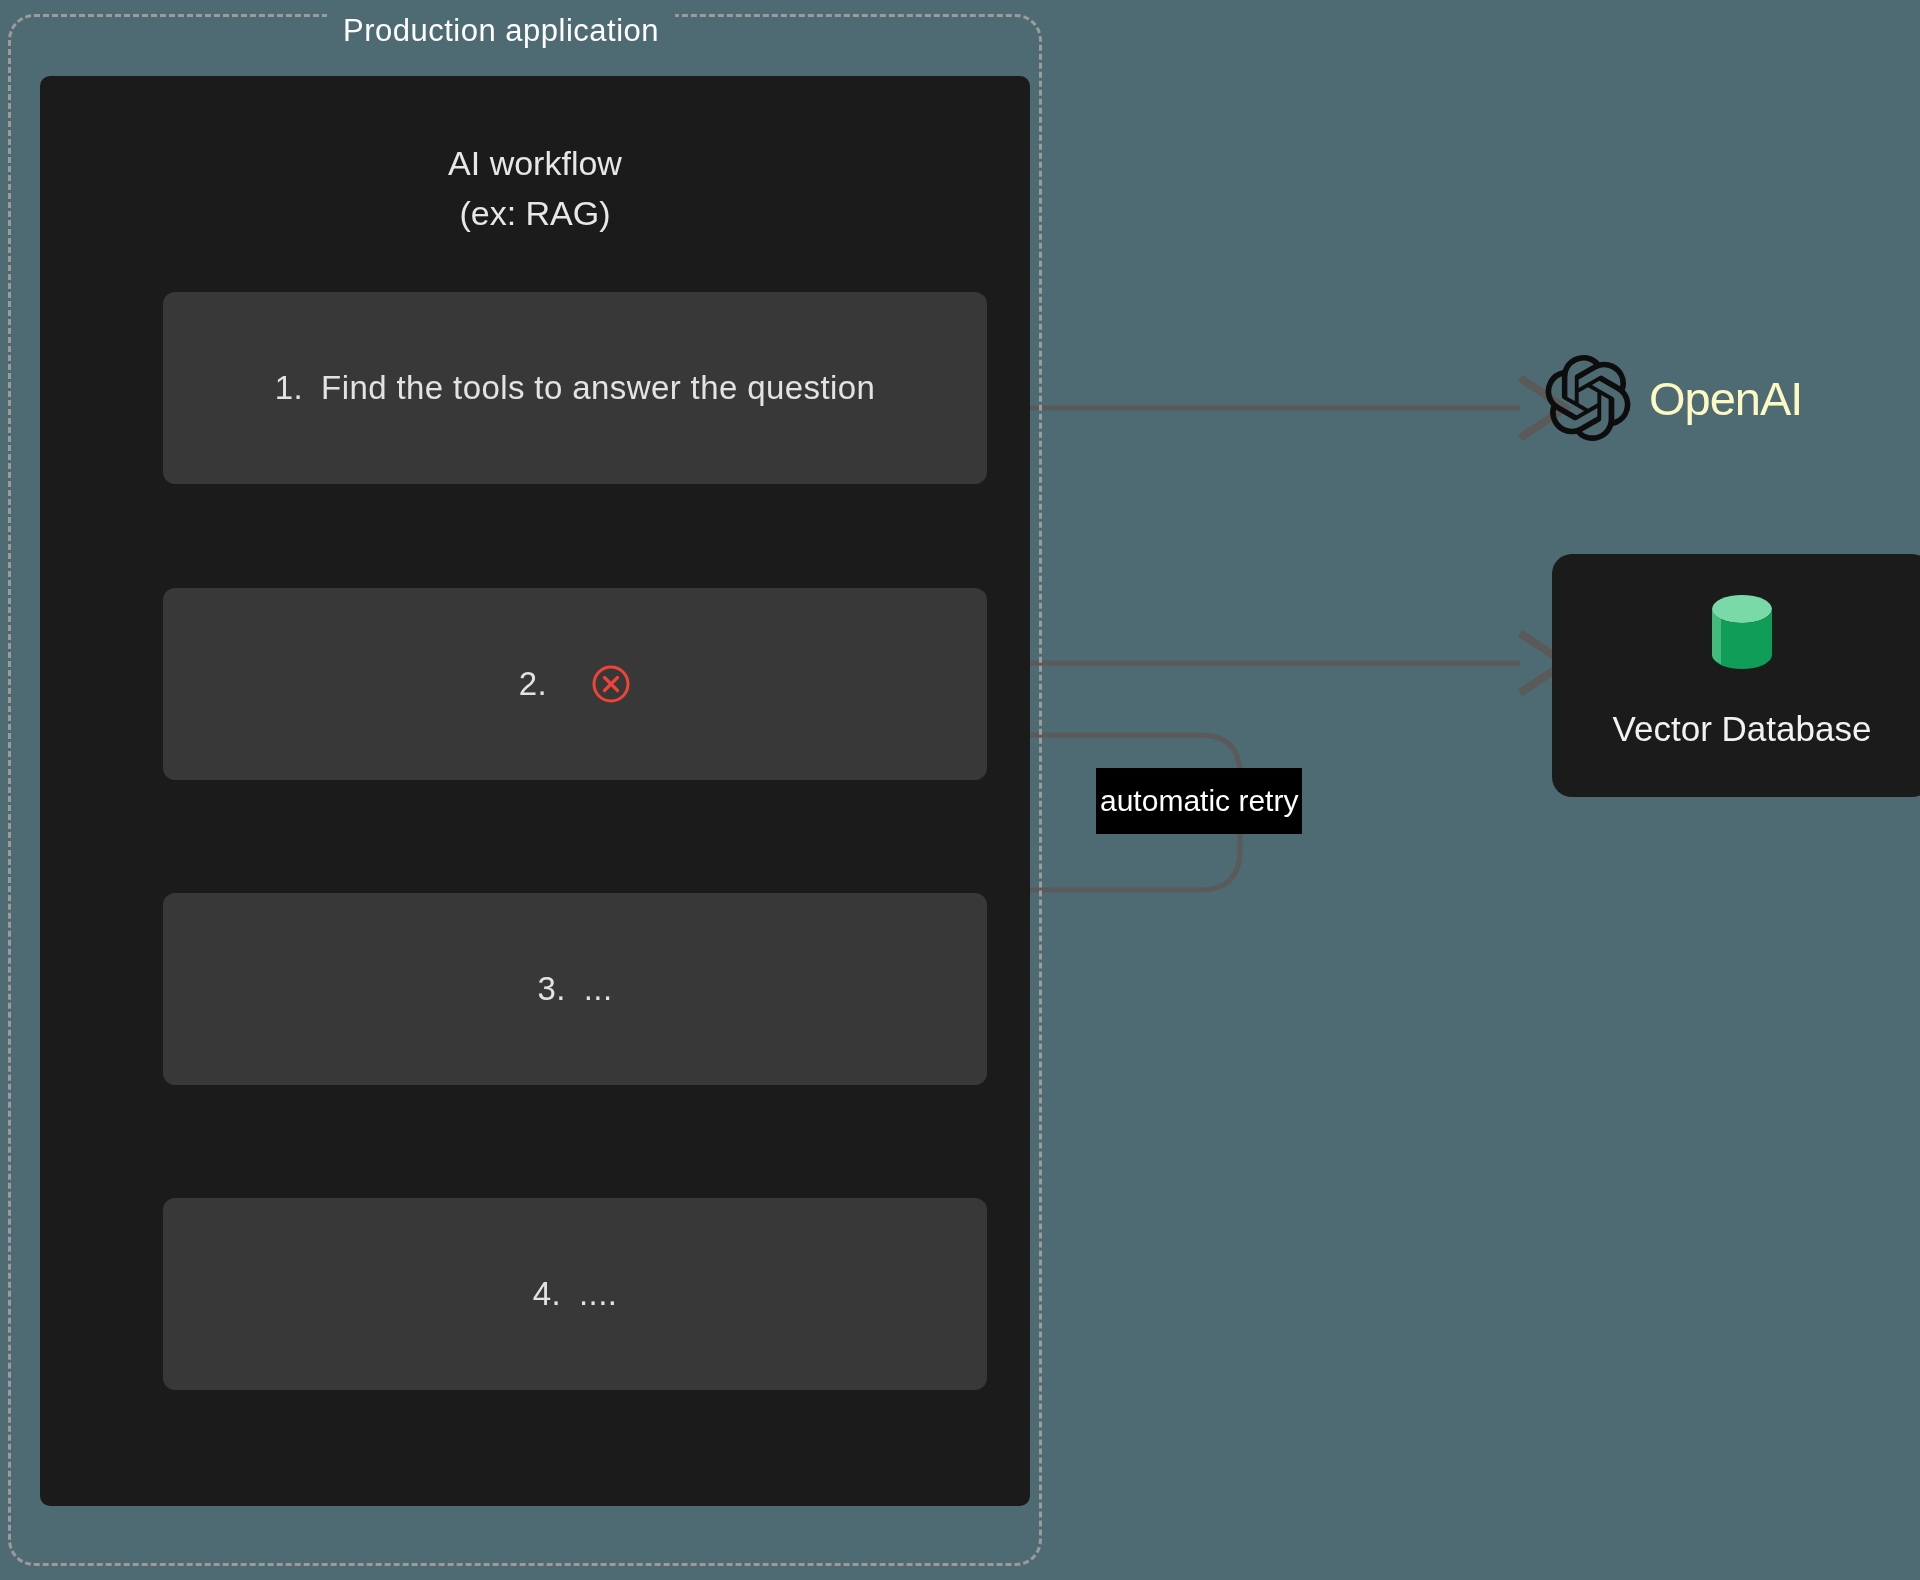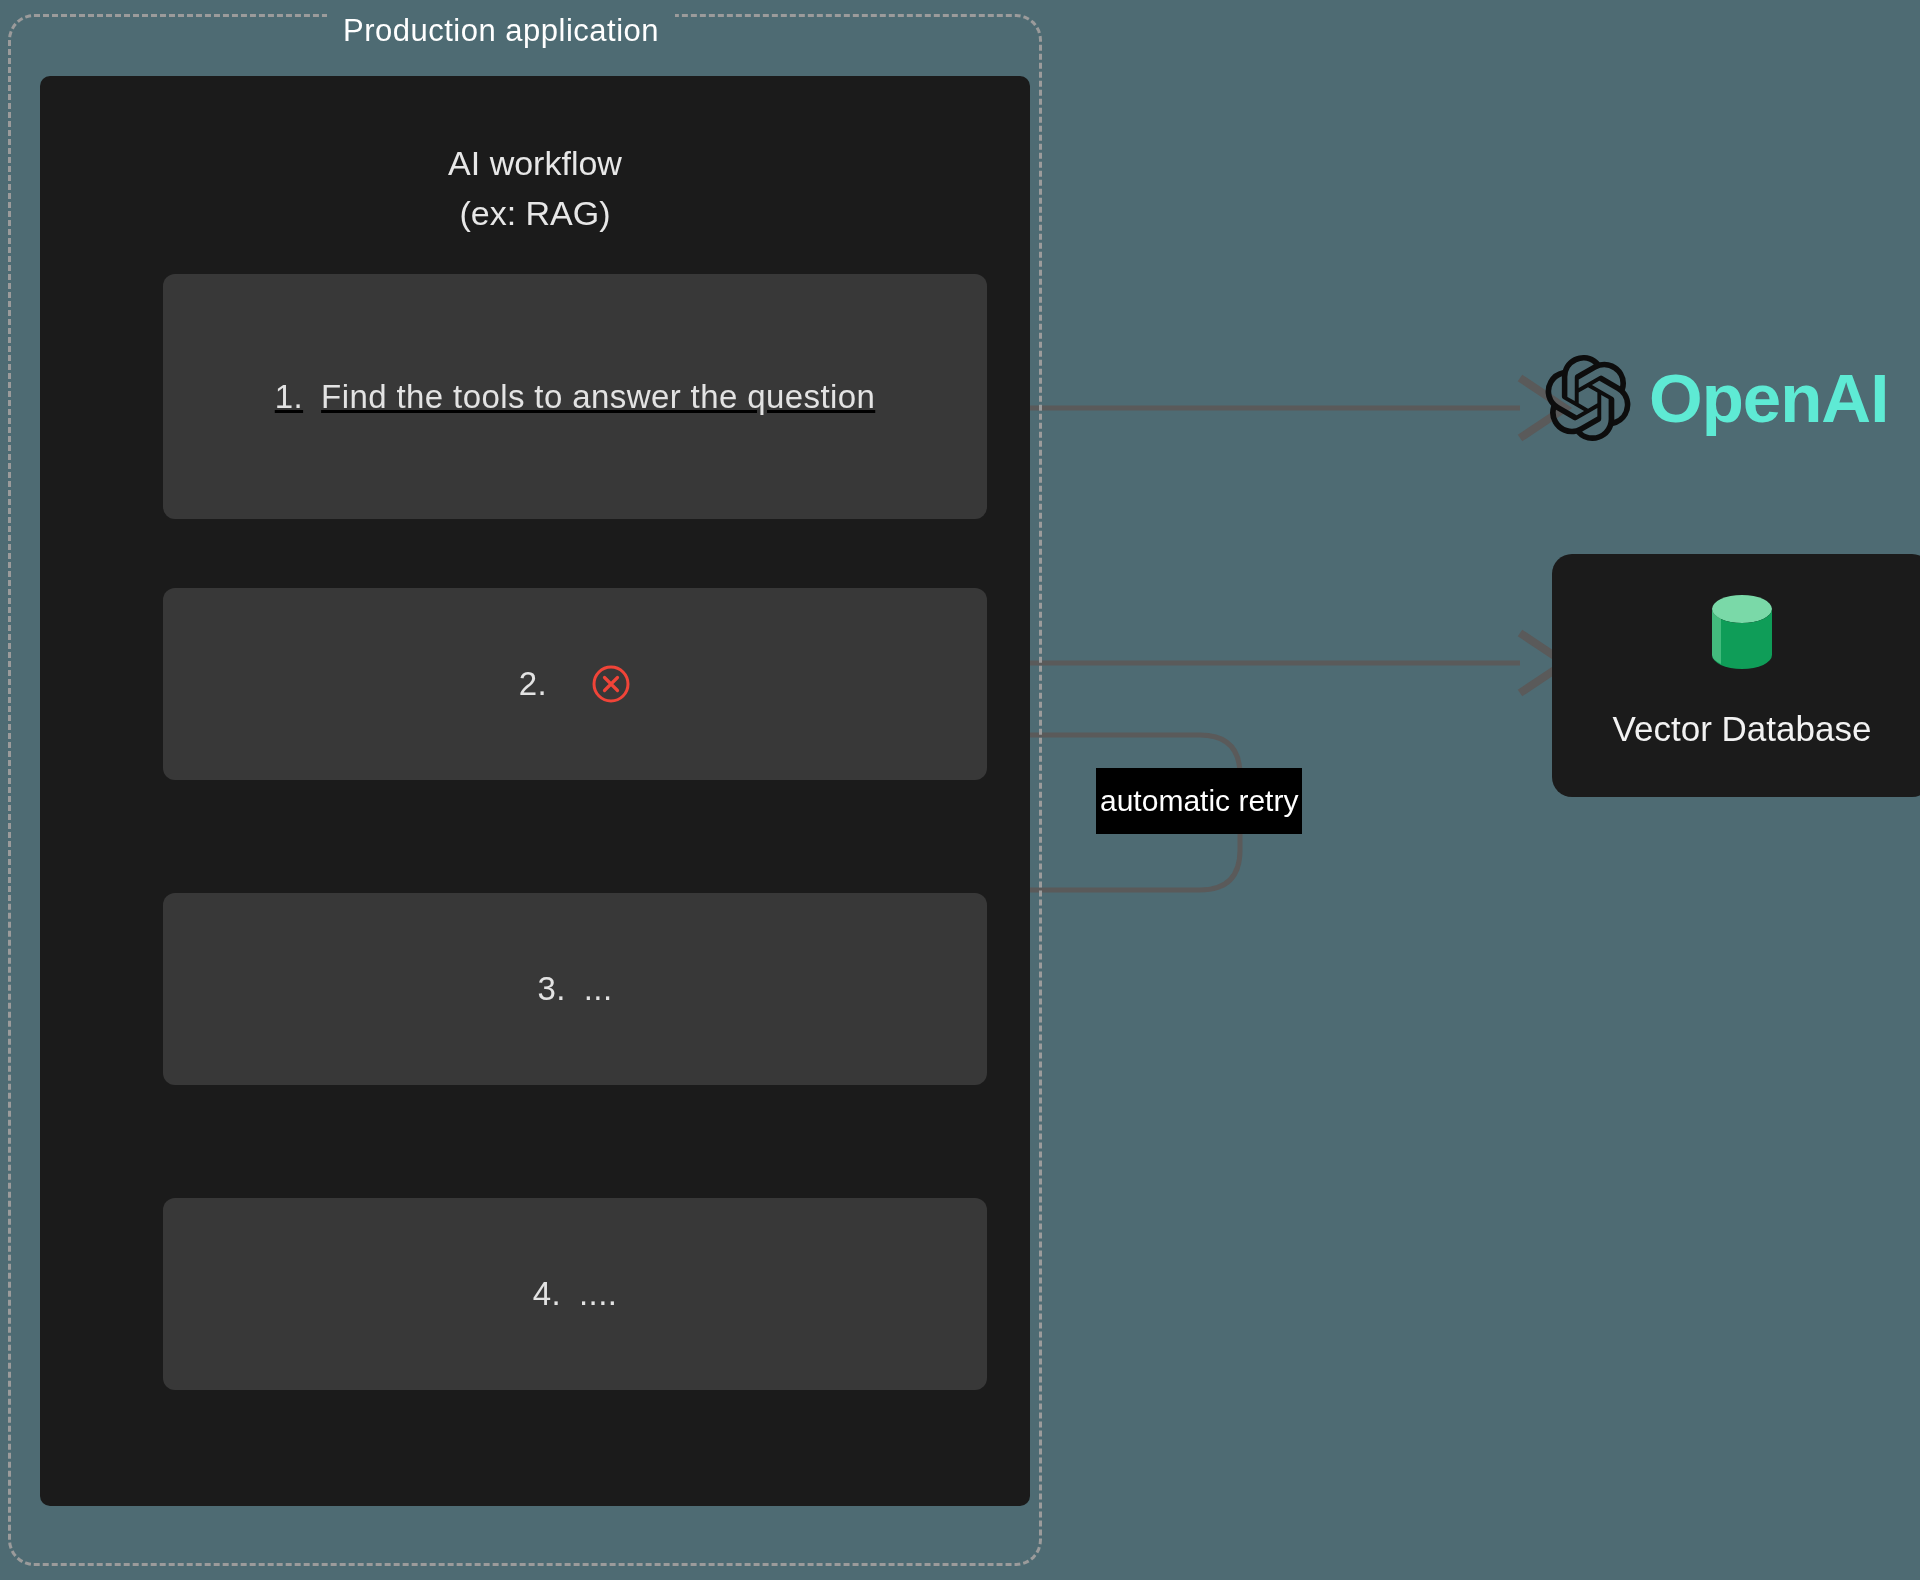--- a/index.html
+++ b/index.html
@@ -95,23 +95,23 @@
   
   #openai-node {
     position: absolute;
     left: 1545px;
     top: 355px;
     display: flex;
     align-items: center;
     gap: 18px;
   }
   #openai-wordmark {
-    color: #5eead4;
-    font-size: 69px;
-    font-weight: 700;
+    color: #fef9c3;
+    font-size: 47px;
+    font-weight: 400;
     letter-spacing: -1px;
     line-height: 1;
   }
 
   #vectordb-node {
     position: absolute;
     left: 1552px;
     top: 554px;
     width: 380px;
     height: 243px;
@@ -205,21 +205,21 @@
 </svg>
 
 <div id="prod-container">
   <div id="prod-title">Production application</div>
 </div>
 
 <div id="workflow-panel">
   <div id="workflow-title">AI workflow
 (ex: RAG)</div>
 
-  <div class="step-box" style="top:198px;height:245px;text-decoration:underline;">
+  <div class="step-box" style="top:216px;height:192px;">
     <div class="step-label">
       <span class="step-num">1.</span><span>Find the tools to answer the question</span>
     </div>
   </div>
 
   <div class="step-box" style="top:512px;height:192px;">
     <div class="step-label" style="display:flex;align-items:center;">
       <span class="step-num">2.</span>
       <span class="error-badge">
         <svg viewBox="0 0 40 40" width="40" height="40">

